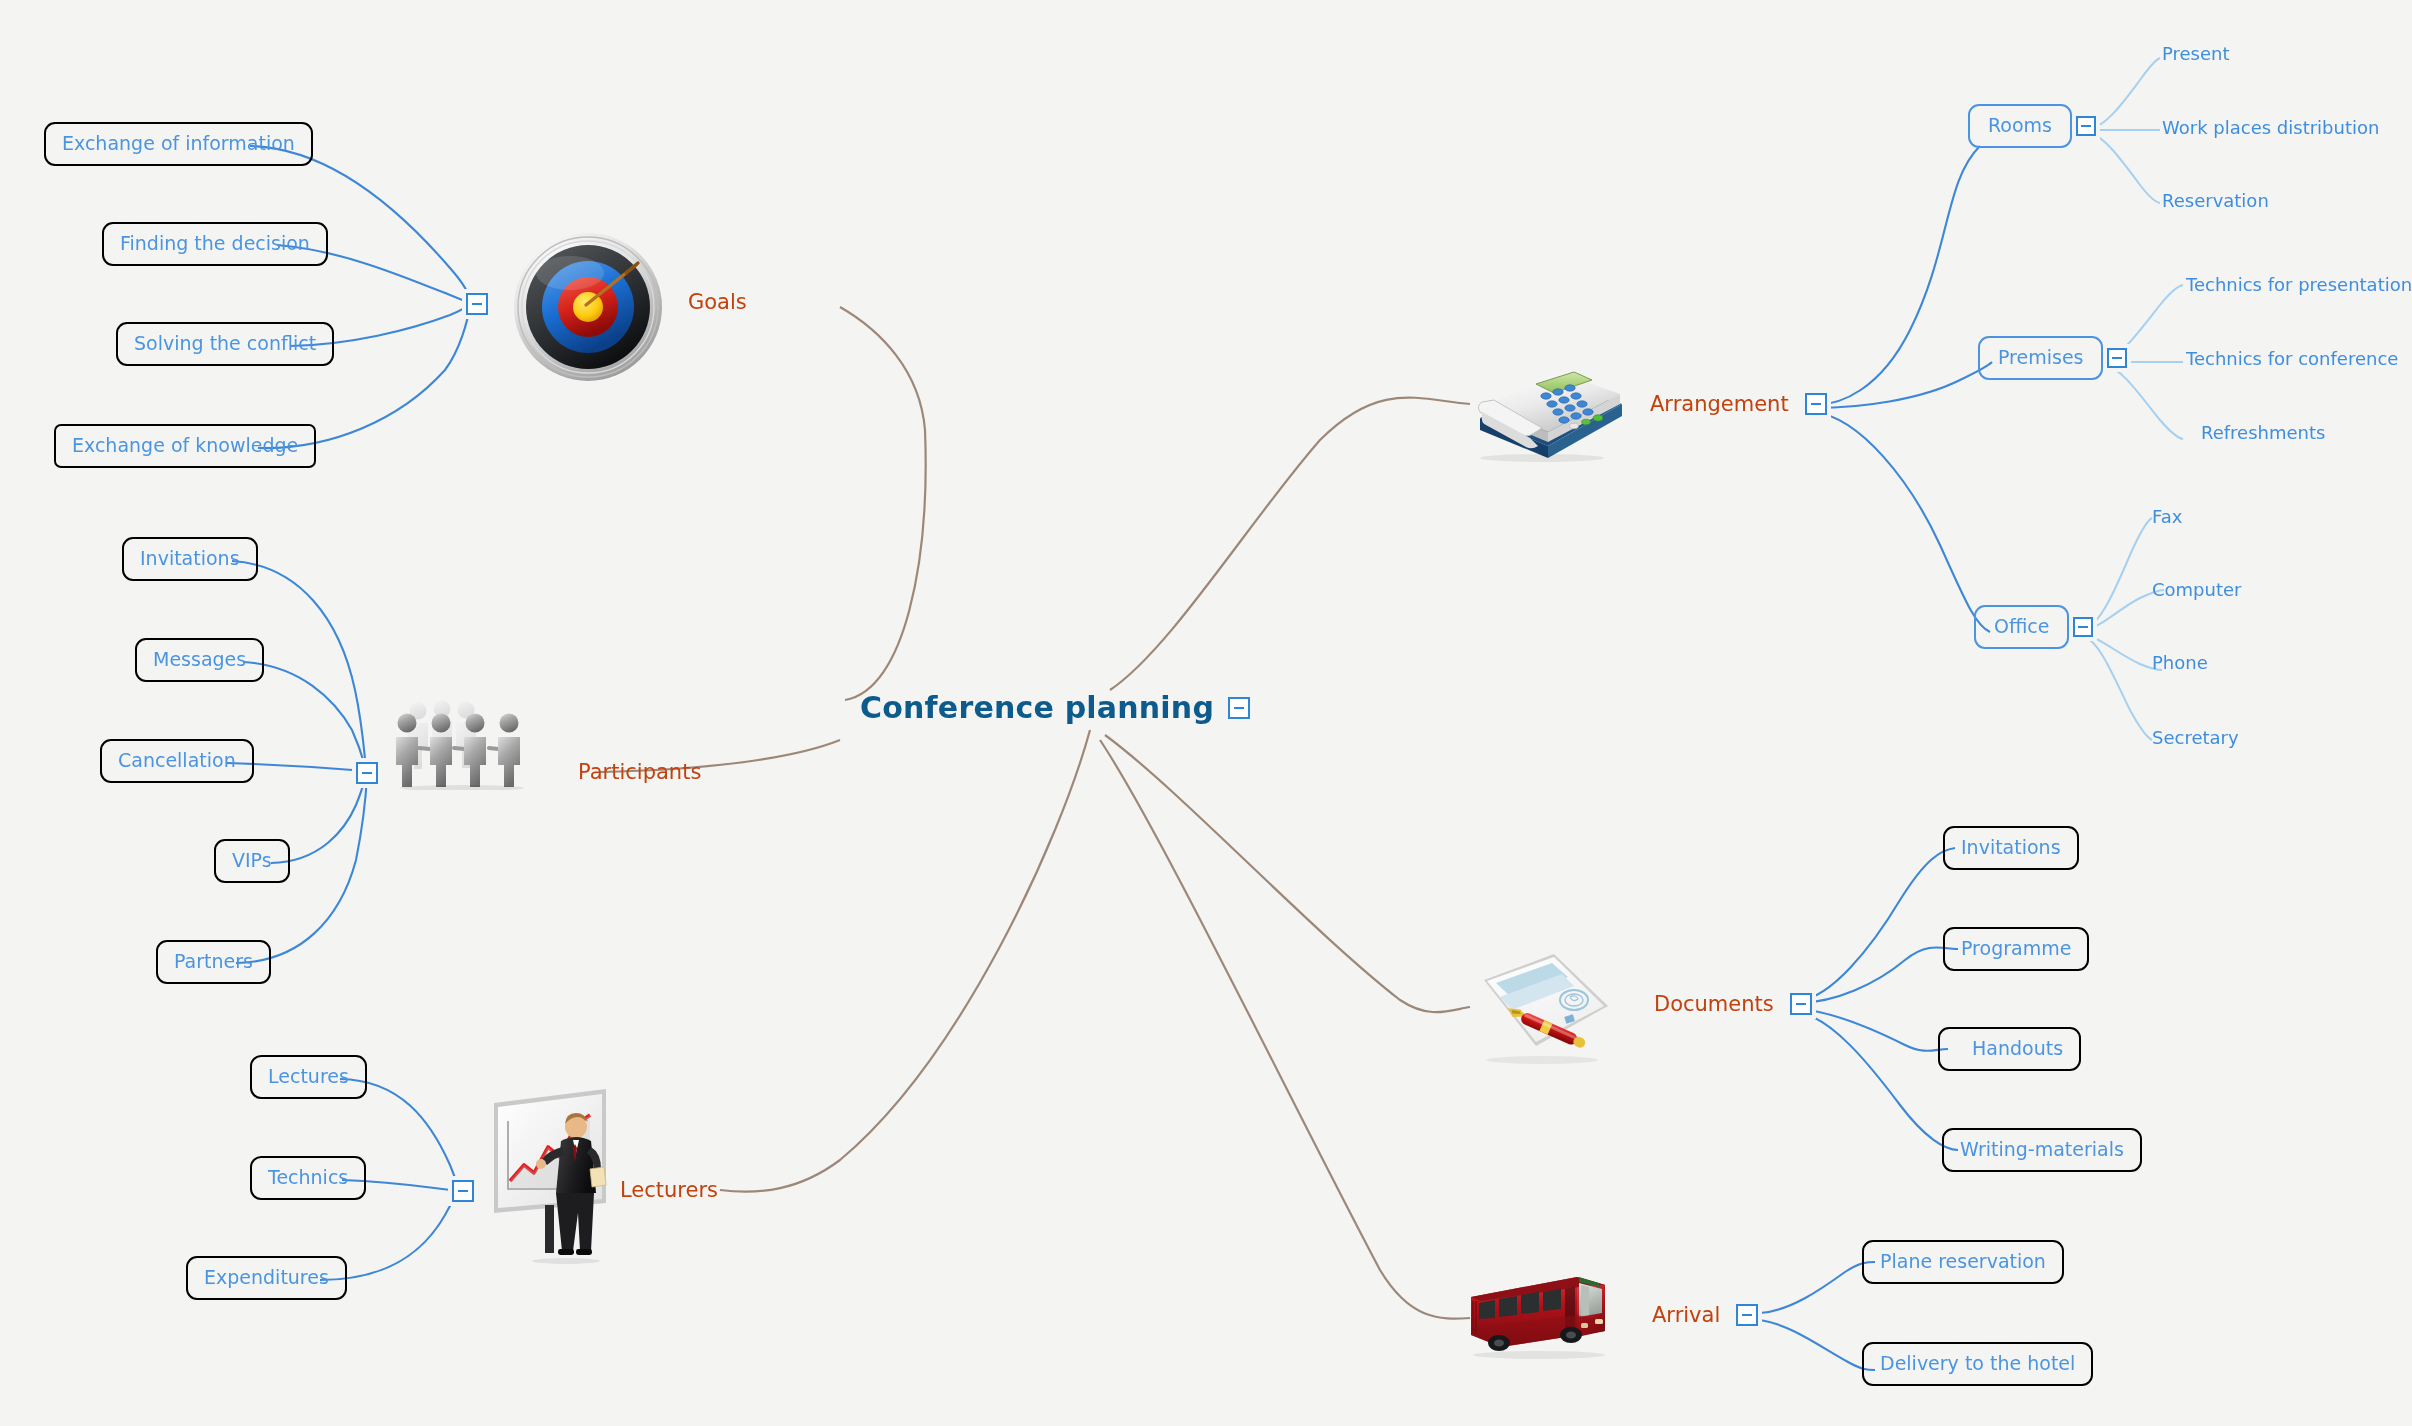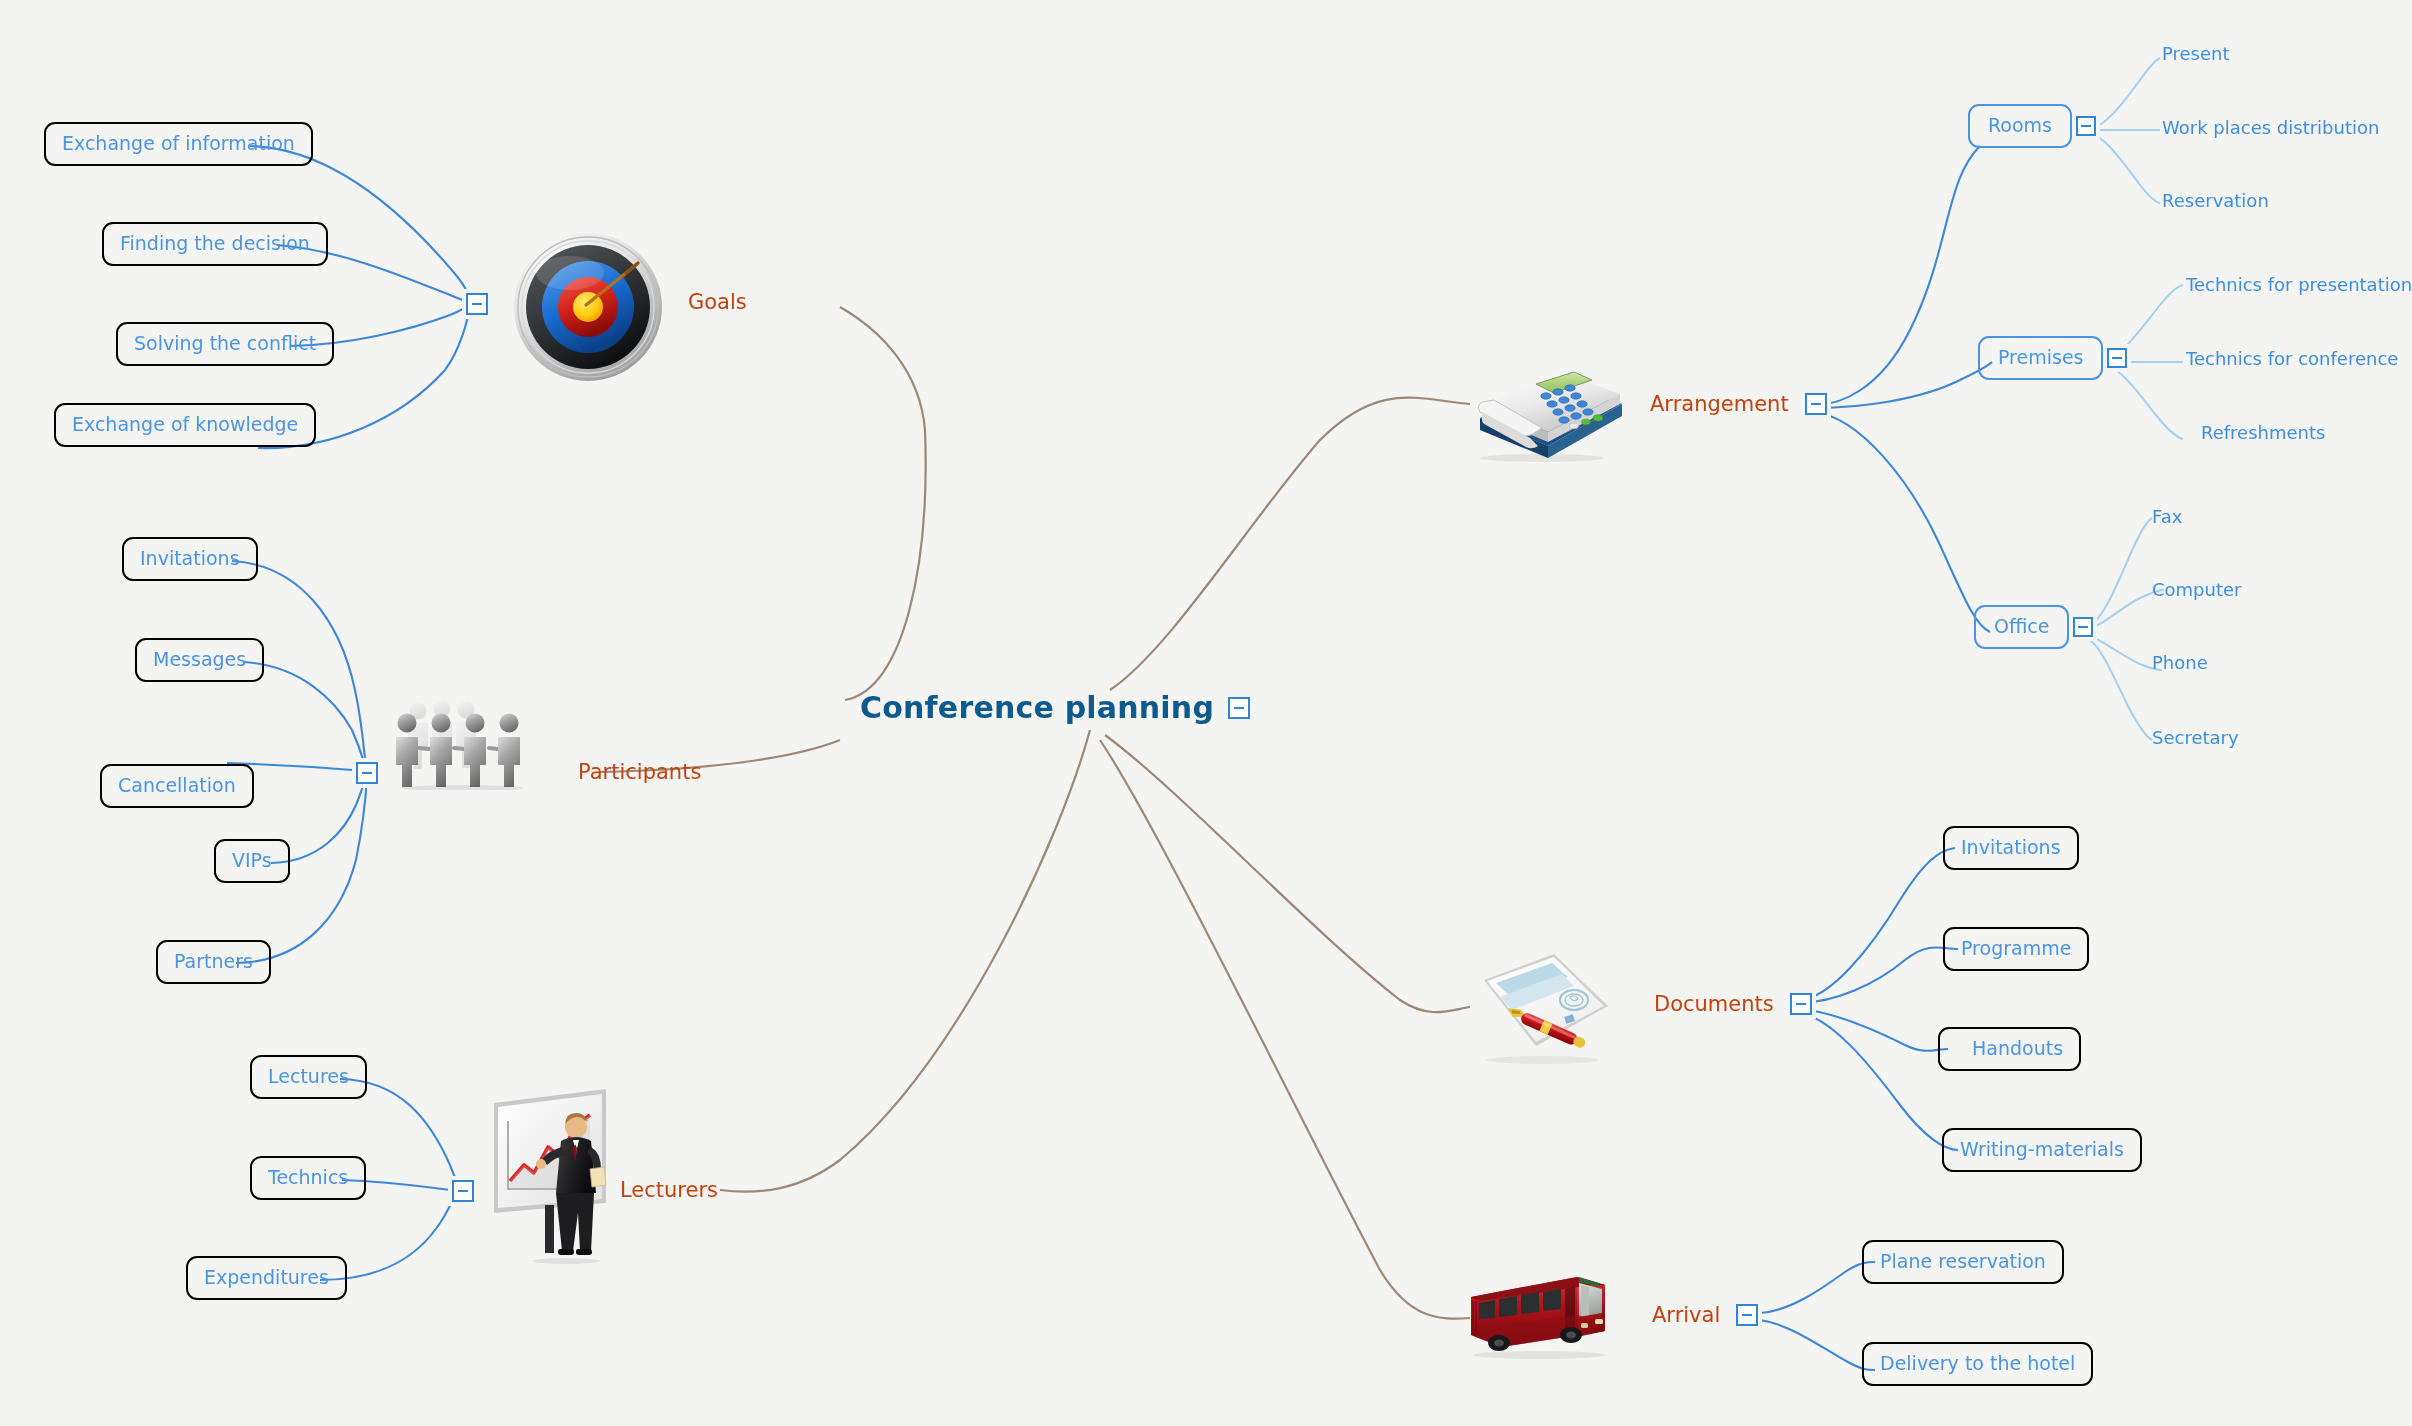--- a/index.html
+++ b/index.html
@@ -546,25 +546,25 @@
   </div>
 
   <div class="branch right" style="left:1652px; top:1303px;">
     <span class="branch-label">Arrival</span>
     <span class="collapse-btn"></span>
   </div>
 
   <div class="node-box" style="left:44px; top:122px;">Exchange of information</div>
   <div class="node-box" style="left:102px; top:222px;">Finding the decision</div>
   <div class="node-box" style="left:116px; top:322px;">Solving the conflict</div>
-  <div class="node-box" style="left:54px; top:403px;">Exchange of knowledge</div>
+  <div class="node-box" style="left:54px; top:424px;border-radius:7px;">Exchange of knowledge</div>
 
   <div class="node-box" style="left:122px; top:537px;">Invitations</div>
   <div class="node-box" style="left:135px; top:638px;">Messages</div>
-  <div class="node-box" style="left:100px; top:764px;">Cancellation</div>
+  <div class="node-box" style="left:100px; top:739px;">Cancellation</div>
   <div class="node-box" style="left:214px; top:839px;">VIPs</div>
   <div class="node-box" style="left:156px; top:940px;">Partners</div>
 
   <div class="node-box" style="left:250px; top:1055px;">Lectures</div>
   <div class="node-box" style="left:250px; top:1156px;">Technics</div>
   <div class="node-box" style="left:186px; top:1256px;">Expenditures</div>
 
   <div class="node-with-toggle" style="left:1968px; top:104px;">
     <span class="node-inline">Rooms</span>
     <span class="collapse-btn small"></span>

